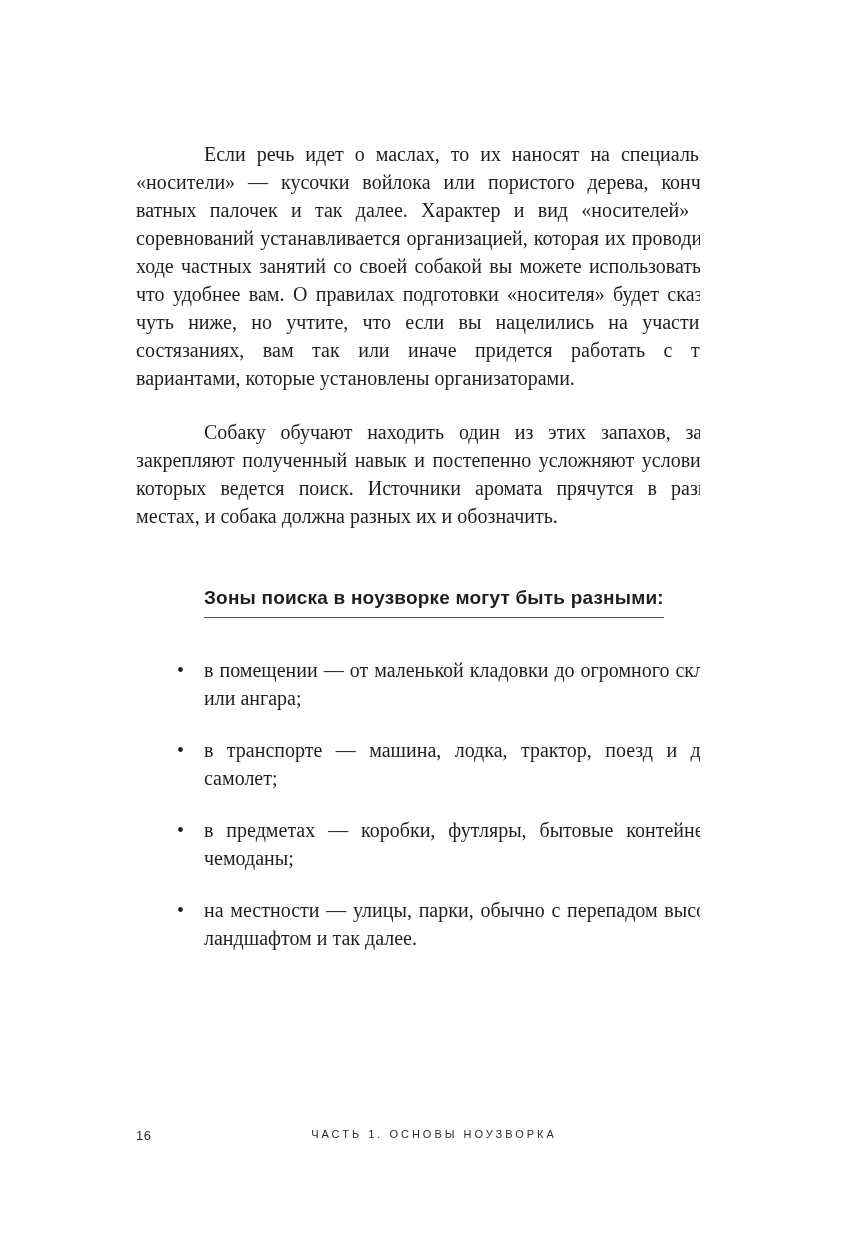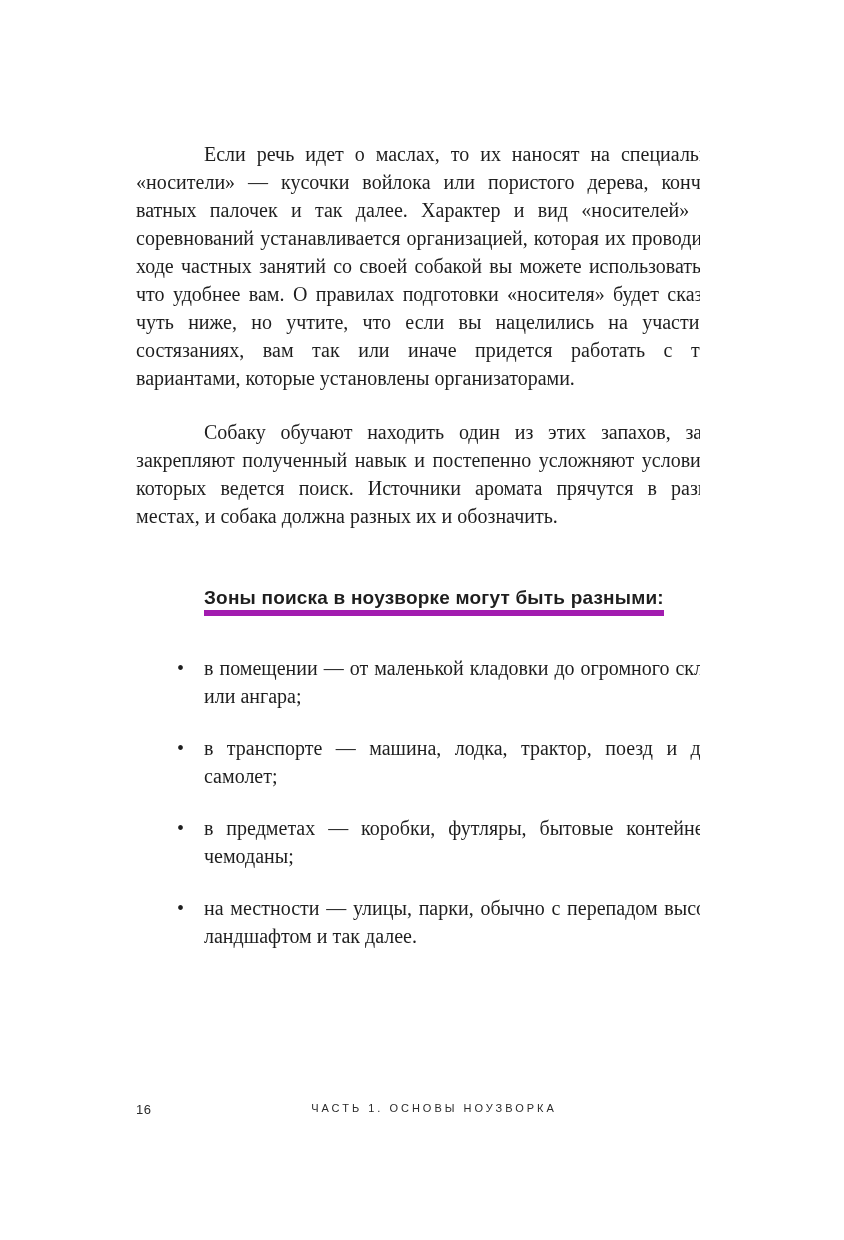--- a/index.html
+++ b/index.html
@@ -33,21 +33,22 @@
     margin: 56px 0 0 68px;
     font-family: "Liberation Sans", sans-serif;
     font-weight: bold;
     font-size: 19px;
     line-height: 24px;
     color: #1e1e1e;
     letter-spacing: 0.2px;
   }
   .section-heading .underline {
     display: inline-block;
-    border-bottom: 6px solid #a21caf;
+    padding-bottom: 7px;
+    border-bottom: 1px solid #a21caf;
   }
   .zones-list {
     margin: 38px 0 0 0;
     padding: 0 0 0 68px;
     list-style: none;
   }
   .zones-list li {
     position: relative;
     margin: 0 0 24px 0;
     font-size: 20px;
@@ -57,21 +58,21 @@
   .zones-list li .bullet-dot {
     position: absolute;
     left: -27px;
     top: 0;
     font-size: 20px;
     line-height: 28px;
   }
   .footer {
     position: absolute;
     left: 136px;
-    top: 1102px;
+    top: 1128px;
     width: 596px;
     font-family: "Liberation Sans", sans-serif;
     color: #2a2a2a;
   }
   .footer .page-number {
     position: absolute;
     left: 0;
     top: 0;
     font-size: 13px;
     letter-spacing: 0.5px;

